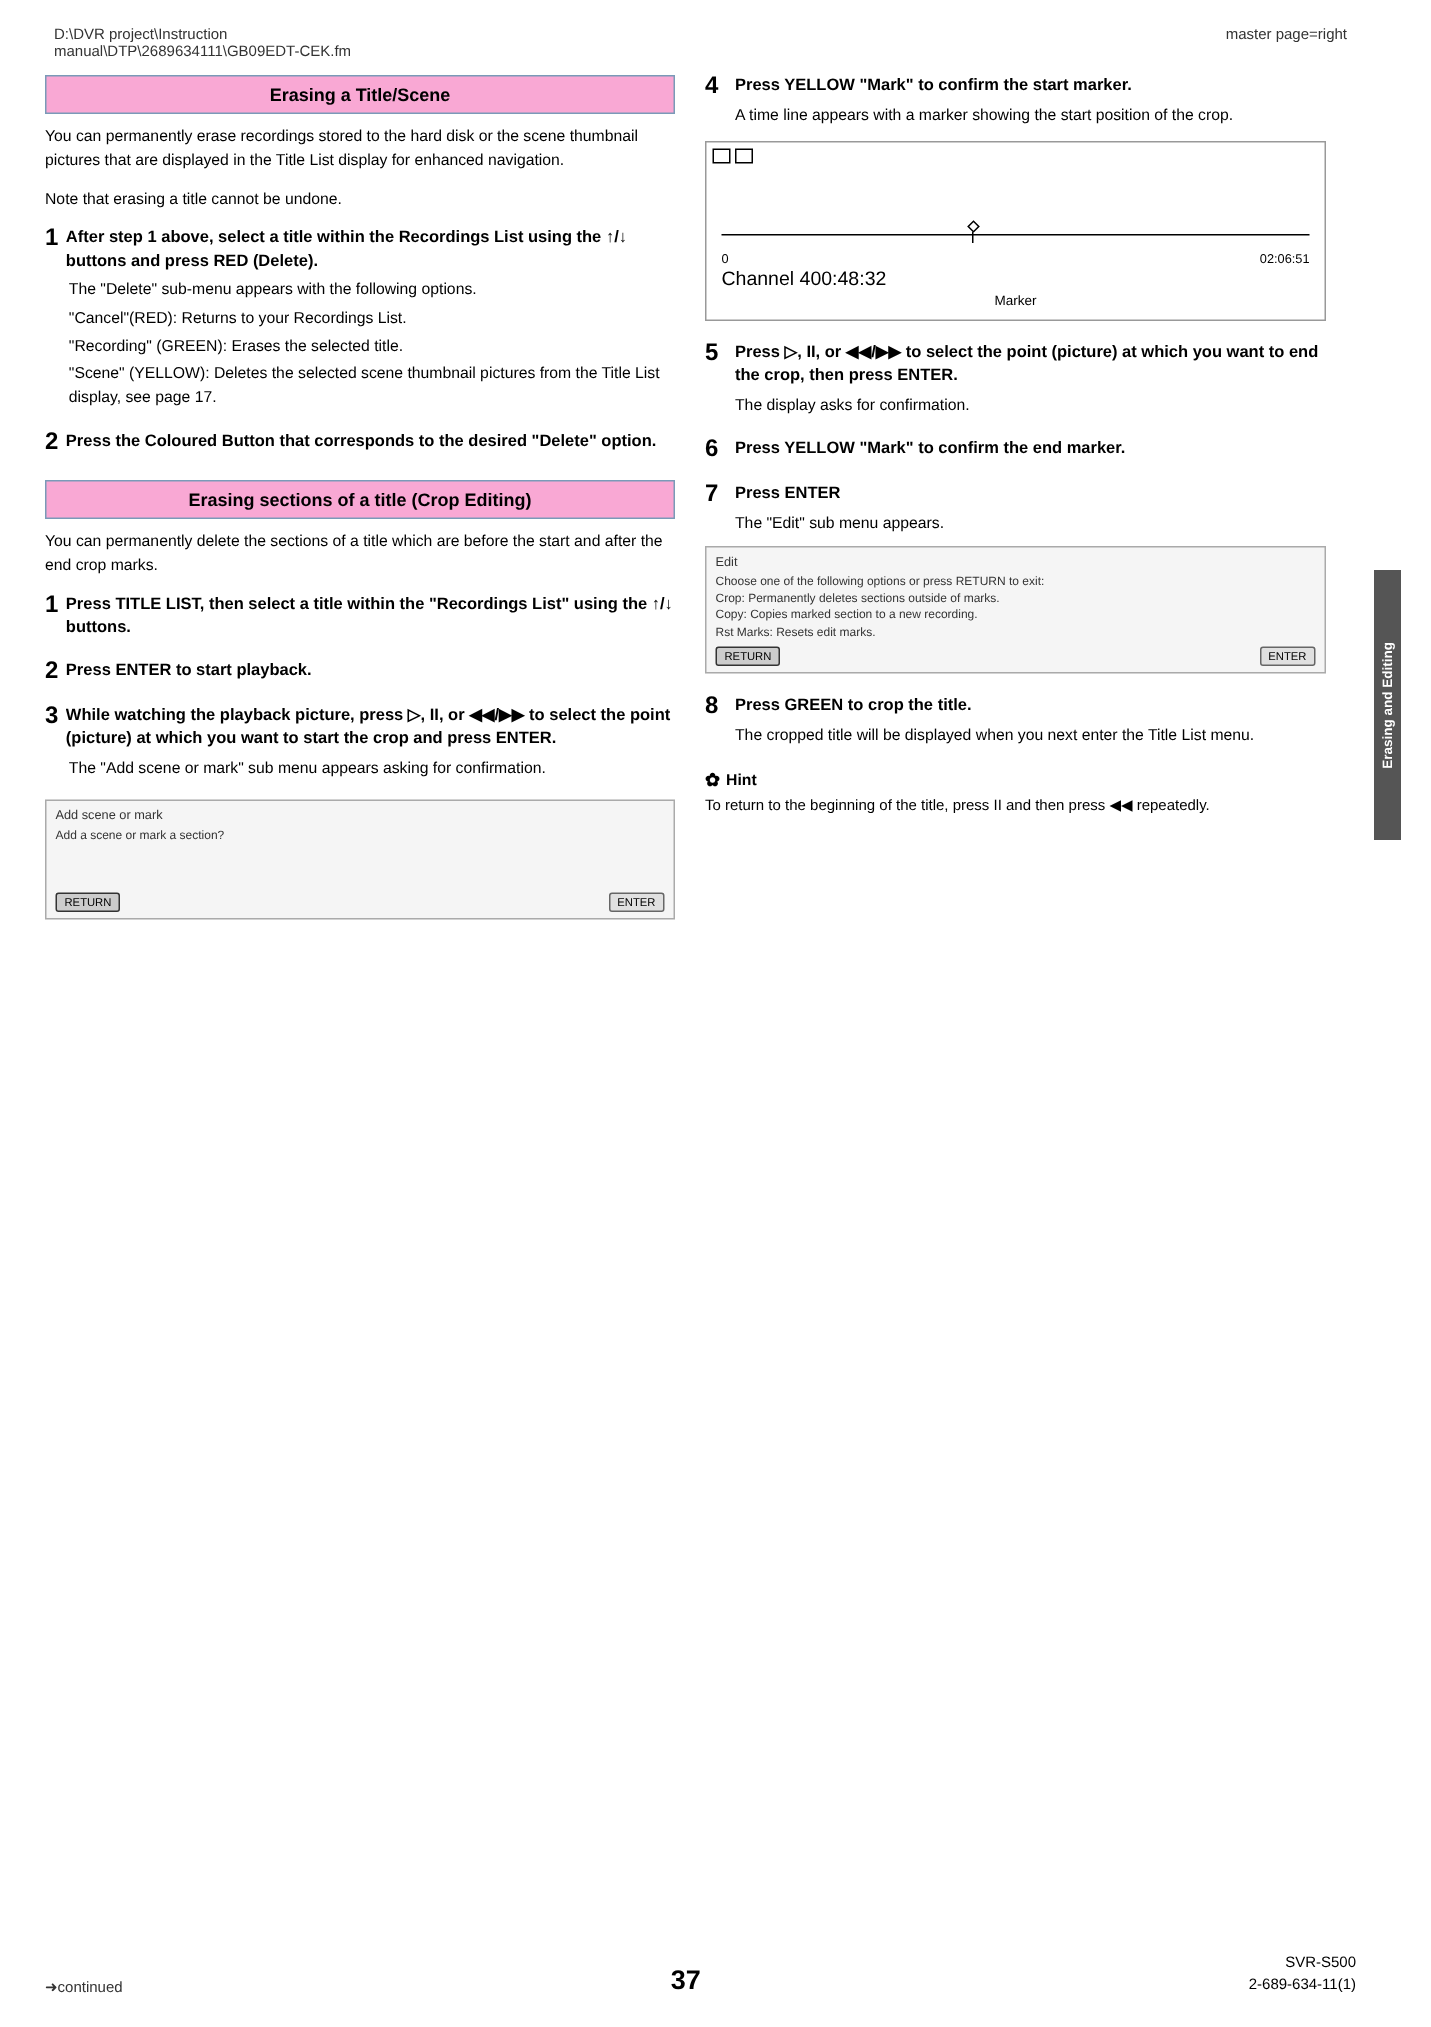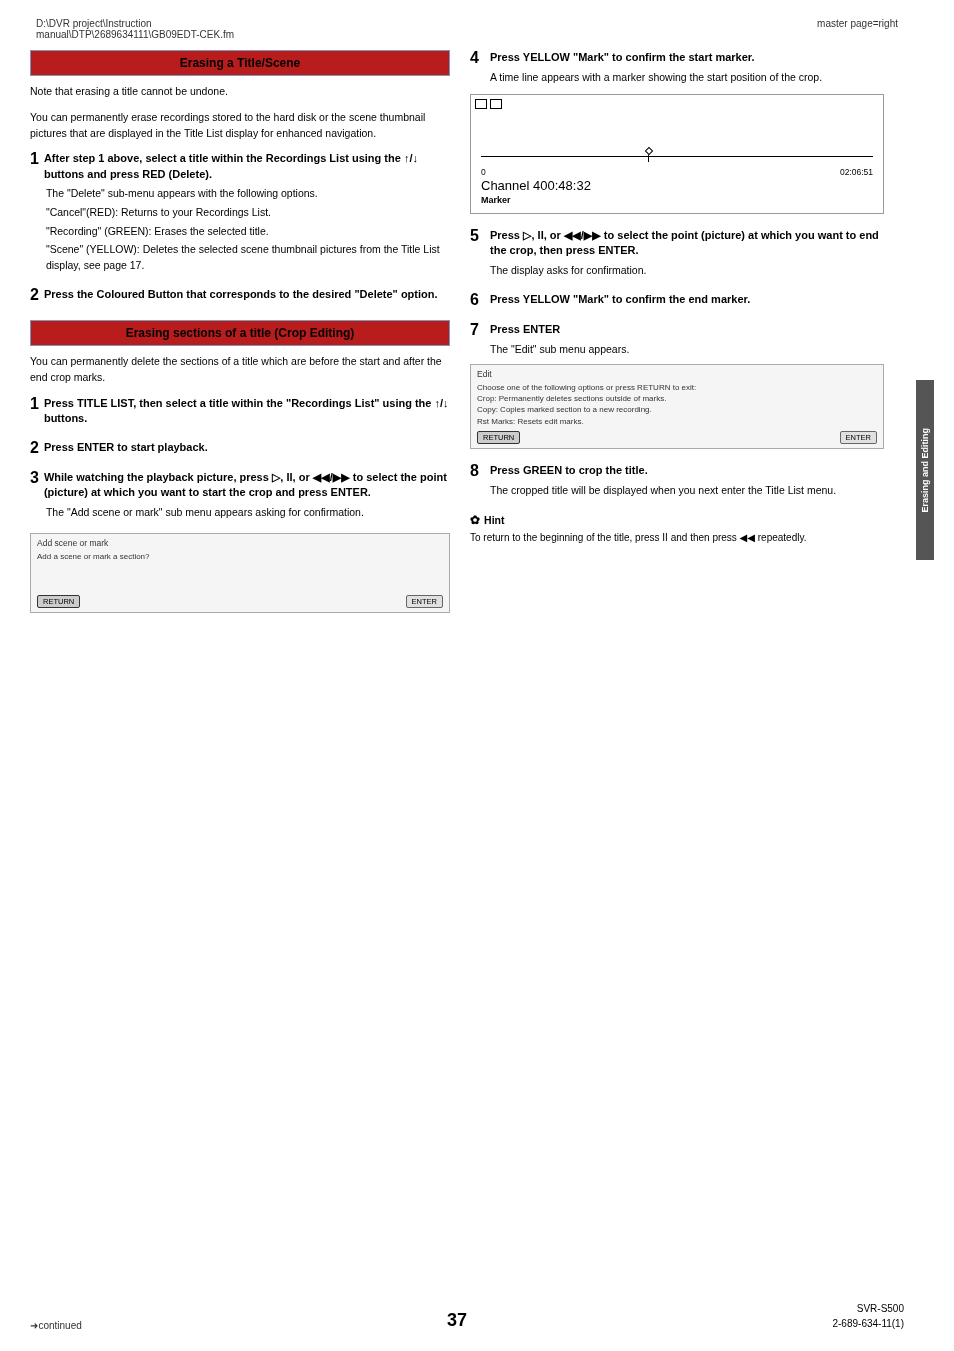--- a/index.html
+++ b/index.html
@@ -66,21 +66,21 @@
       flex-shrink: 0;
     }
 
     .right-column {
       flex: 1;
       padding-right: 20px;
     }
 
     
     .section-header {
-      background: #b91c1c;
+      background: #f9a8d4;
       border: 1px solid #7a9ab8;
       padding: 5px 10px;
       font-size: 12px;
       font-weight: bold;
       text-align: center;
       margin-bottom: 8px;
     }
 
     
     .intro-text {
@@ -221,24 +221,23 @@
       justify-content: space-between;
       font-size: 8.5px;
     }
     .timeline-channel {
       display: flex;
       justify-content: flex-start;
       font-size: 13px;
       margin-top: 1px;
     }
     .marker-label {
-      text-align: left;
+      text-align: center;
       font-size: 9px;
       margin-top: 2px;
-      font-weight: bold;
     }
 
     
     .mini-ui-box {
       border: 1px solid #aaa;
       background: #f5f5f5;
       margin: 6px 0;
       padding: 4px 6px;
       font-size: 8px;
     }
@@ -346,24 +345,24 @@
 
   <div class="main-content">
 
     <div class="left-column">
 
       <div class="section-header">
         <span>Erasing a Title/Scene</span>
       </div>
 
       <div class="intro-text">
+        <p>You can permanently erase recordings stored to the hard disk or the scene thumbnail pictures that are displayed in the Title List display for enhanced navigation.</p>
+      </div>
+      <div class="intro-text">
         <p>Note that erasing a title cannot be undone.</p>
-      </div>
-      <div class="intro-text">
-        <p>You can permanently erase recordings stored to the hard disk or the scene thumbnail pictures that are displayed in the Title List display for enhanced navigation.</p>
       </div>
 
       <div class="step-item clearfix">
         <span class="step-number bold">1</span>
         <div class="step-content">
           <div class="step-title">After step 1 above, select a title within the Recordings List using the ↑/↓ buttons and press RED (Delete).</div>
           <div class="step-body">
             <p>The "Delete" sub-menu appears with the following options.</p>
             <p>"Cancel"(RED): Returns to your Recordings List.</p>
             <p>"Recording" (GREEN): Erases the selected title.</p>

